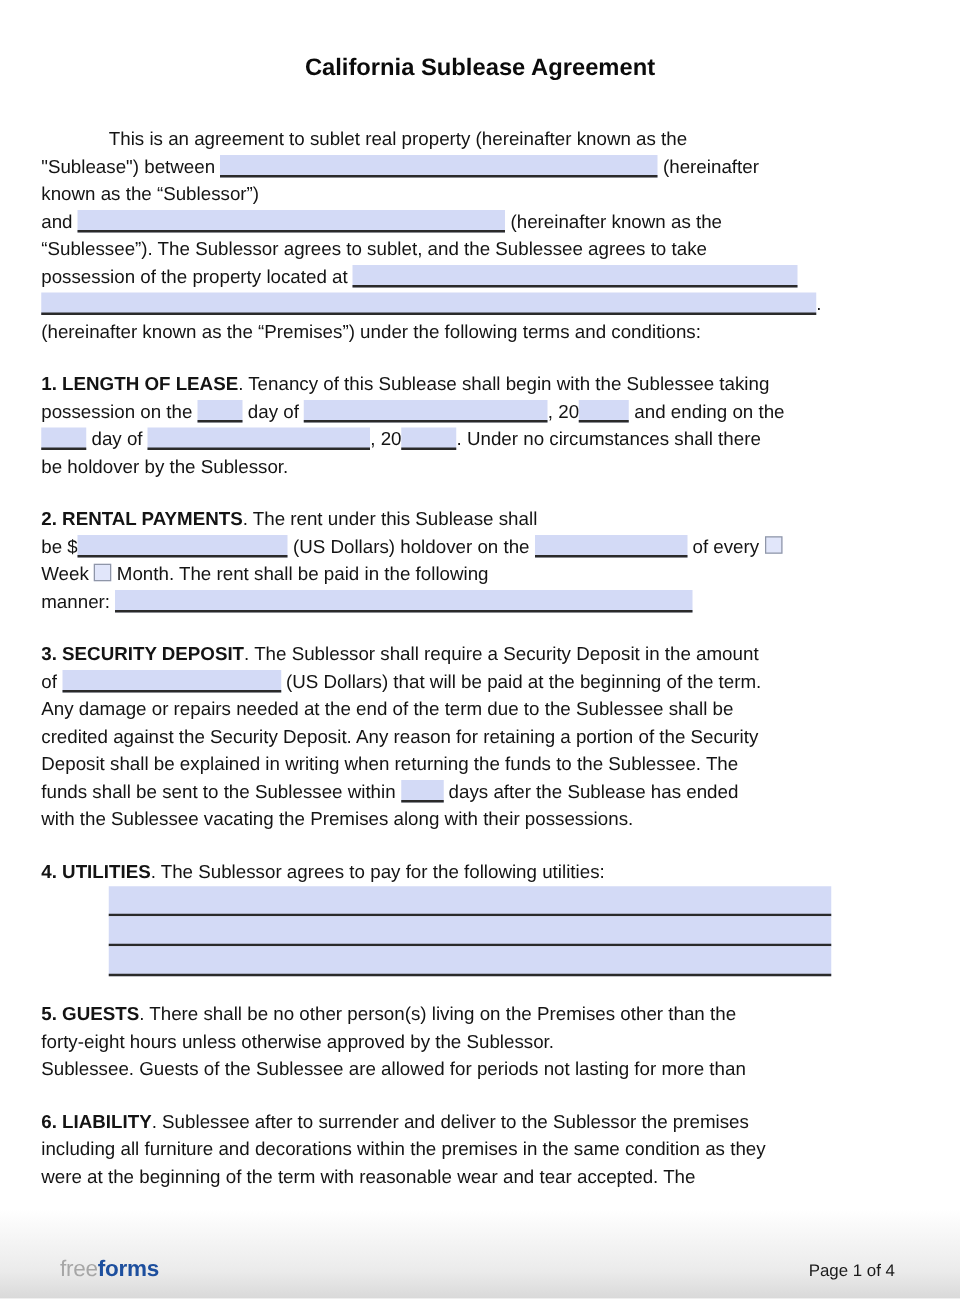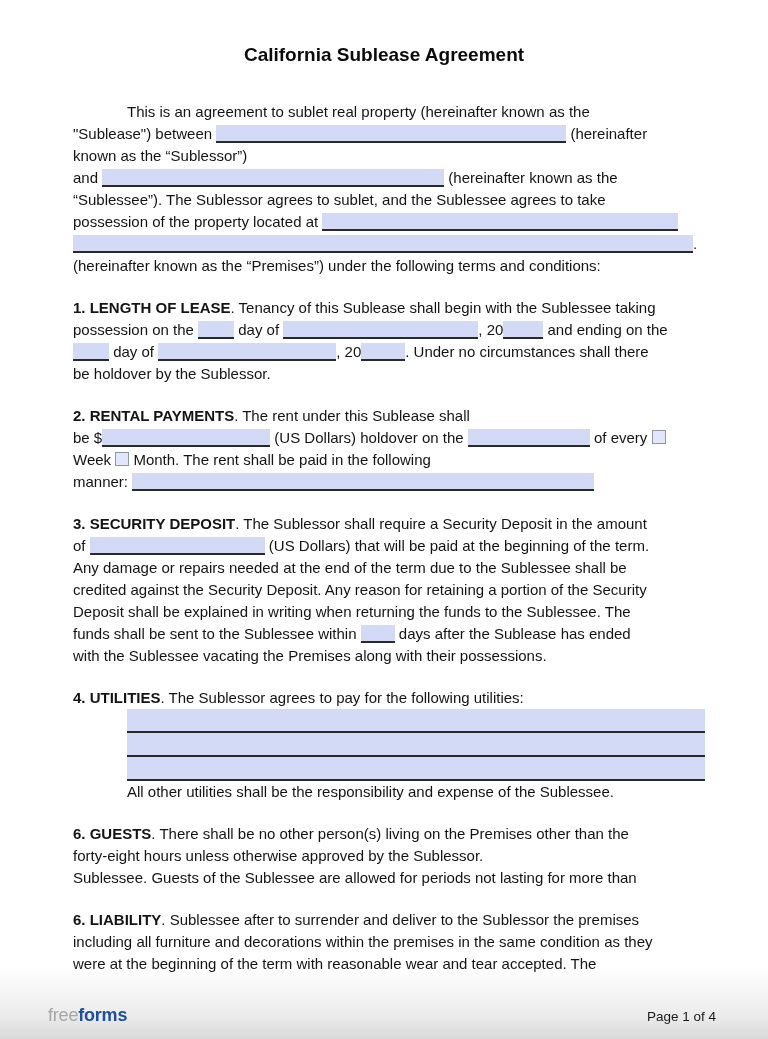--- a/index.html
+++ b/index.html
@@ -12,21 +12,21 @@
     font-size:15px;
     color:#141414;
     overflow:hidden;
   }
   .page::after{
     content:"";
     position:absolute;left:0;right:0;bottom:0;height:72px;
     background:linear-gradient(to bottom, rgba(225,225,225,0) 0%, rgba(218,218,218,0.55) 70%, rgba(210,210,210,0.85) 100%);
     pointer-events:none;
   }
-  .content{padding:0 73px;}
+  .content{padding:0 33px;}
   .doc-title{
     padding-top:44px;
     text-align:center;
     font-size:19px;
     font-weight:bold;
     color:#0b0b0b;
   }
   .para{margin-top:20px;}
   .para.first{margin-top:35px;}
   .line{line-height:22px;white-space:pre;}
@@ -102,24 +102,23 @@
           <div class="line"><span>credited against the Security Deposit. Any reason for retaining a portion of the Security</span></div>
           <div class="line"><span>Deposit shall be explained in writing when returning the funds to the Sublessee. The</span></div>
           <div class="line"><span>funds shall be sent to the Sublessee within </span><span class="blank" style="width: 34px;"></span><span> days after the Sublease has ended</span></div>
           <div class="line"><span>with the Sublessee vacating the Premises along with their possessions.</span></div>
         </div>
         <div class="para">
           <div class="line"><span class="b">4. UTILITIES</span><span>. The Sublessor agrees to pay for the following utilities:</span></div>
           <div class="line"><span class="ind" style="width: 54px;"></span><span class="blank tall" style="width: 578px;"></span></div>
           <div class="line"><span class="ind" style="width: 54px;"></span><span class="blank tall" style="width: 578px;"></span></div>
           <div class="line"><span class="ind" style="width: 54px;"></span><span class="blank tall" style="width: 578px;"></span></div>
-          <div class="line"><span class="ind" style="width: 54px;"></span><span>All other utilities shall be the responsibility and expense of the Sublessee.</span></div>
         </div>
         <div class="para">
-          <div class="line"><span class="b">6. GUESTS</span><span>. There shall be no other person(s) living on the Premises other than the</span></div>
+          <div class="line"><span class="b">5. GUESTS</span><span>. There shall be no other person(s) living on the Premises other than the</span></div>
           <div class="line"><span>forty-eight hours unless otherwise approved by the Sublessor.</span></div>
           <div class="line"><span>Sublessee. Guests of the Sublessee are allowed for periods not lasting for more than</span></div>
         </div>
         <div class="para">
           <div class="line"><span class="b">6. LIABILITY</span><span>. Sublessee after to surrender and deliver to the Sublessor the premises</span></div>
           <div class="line"><span>including all furniture and decorations within the premises in the same condition as they</span></div>
           <div class="line"><span>were at the beginning of the term with reasonable wear and tear accepted. The</span></div>
         </div>
       </div>
   </div>

